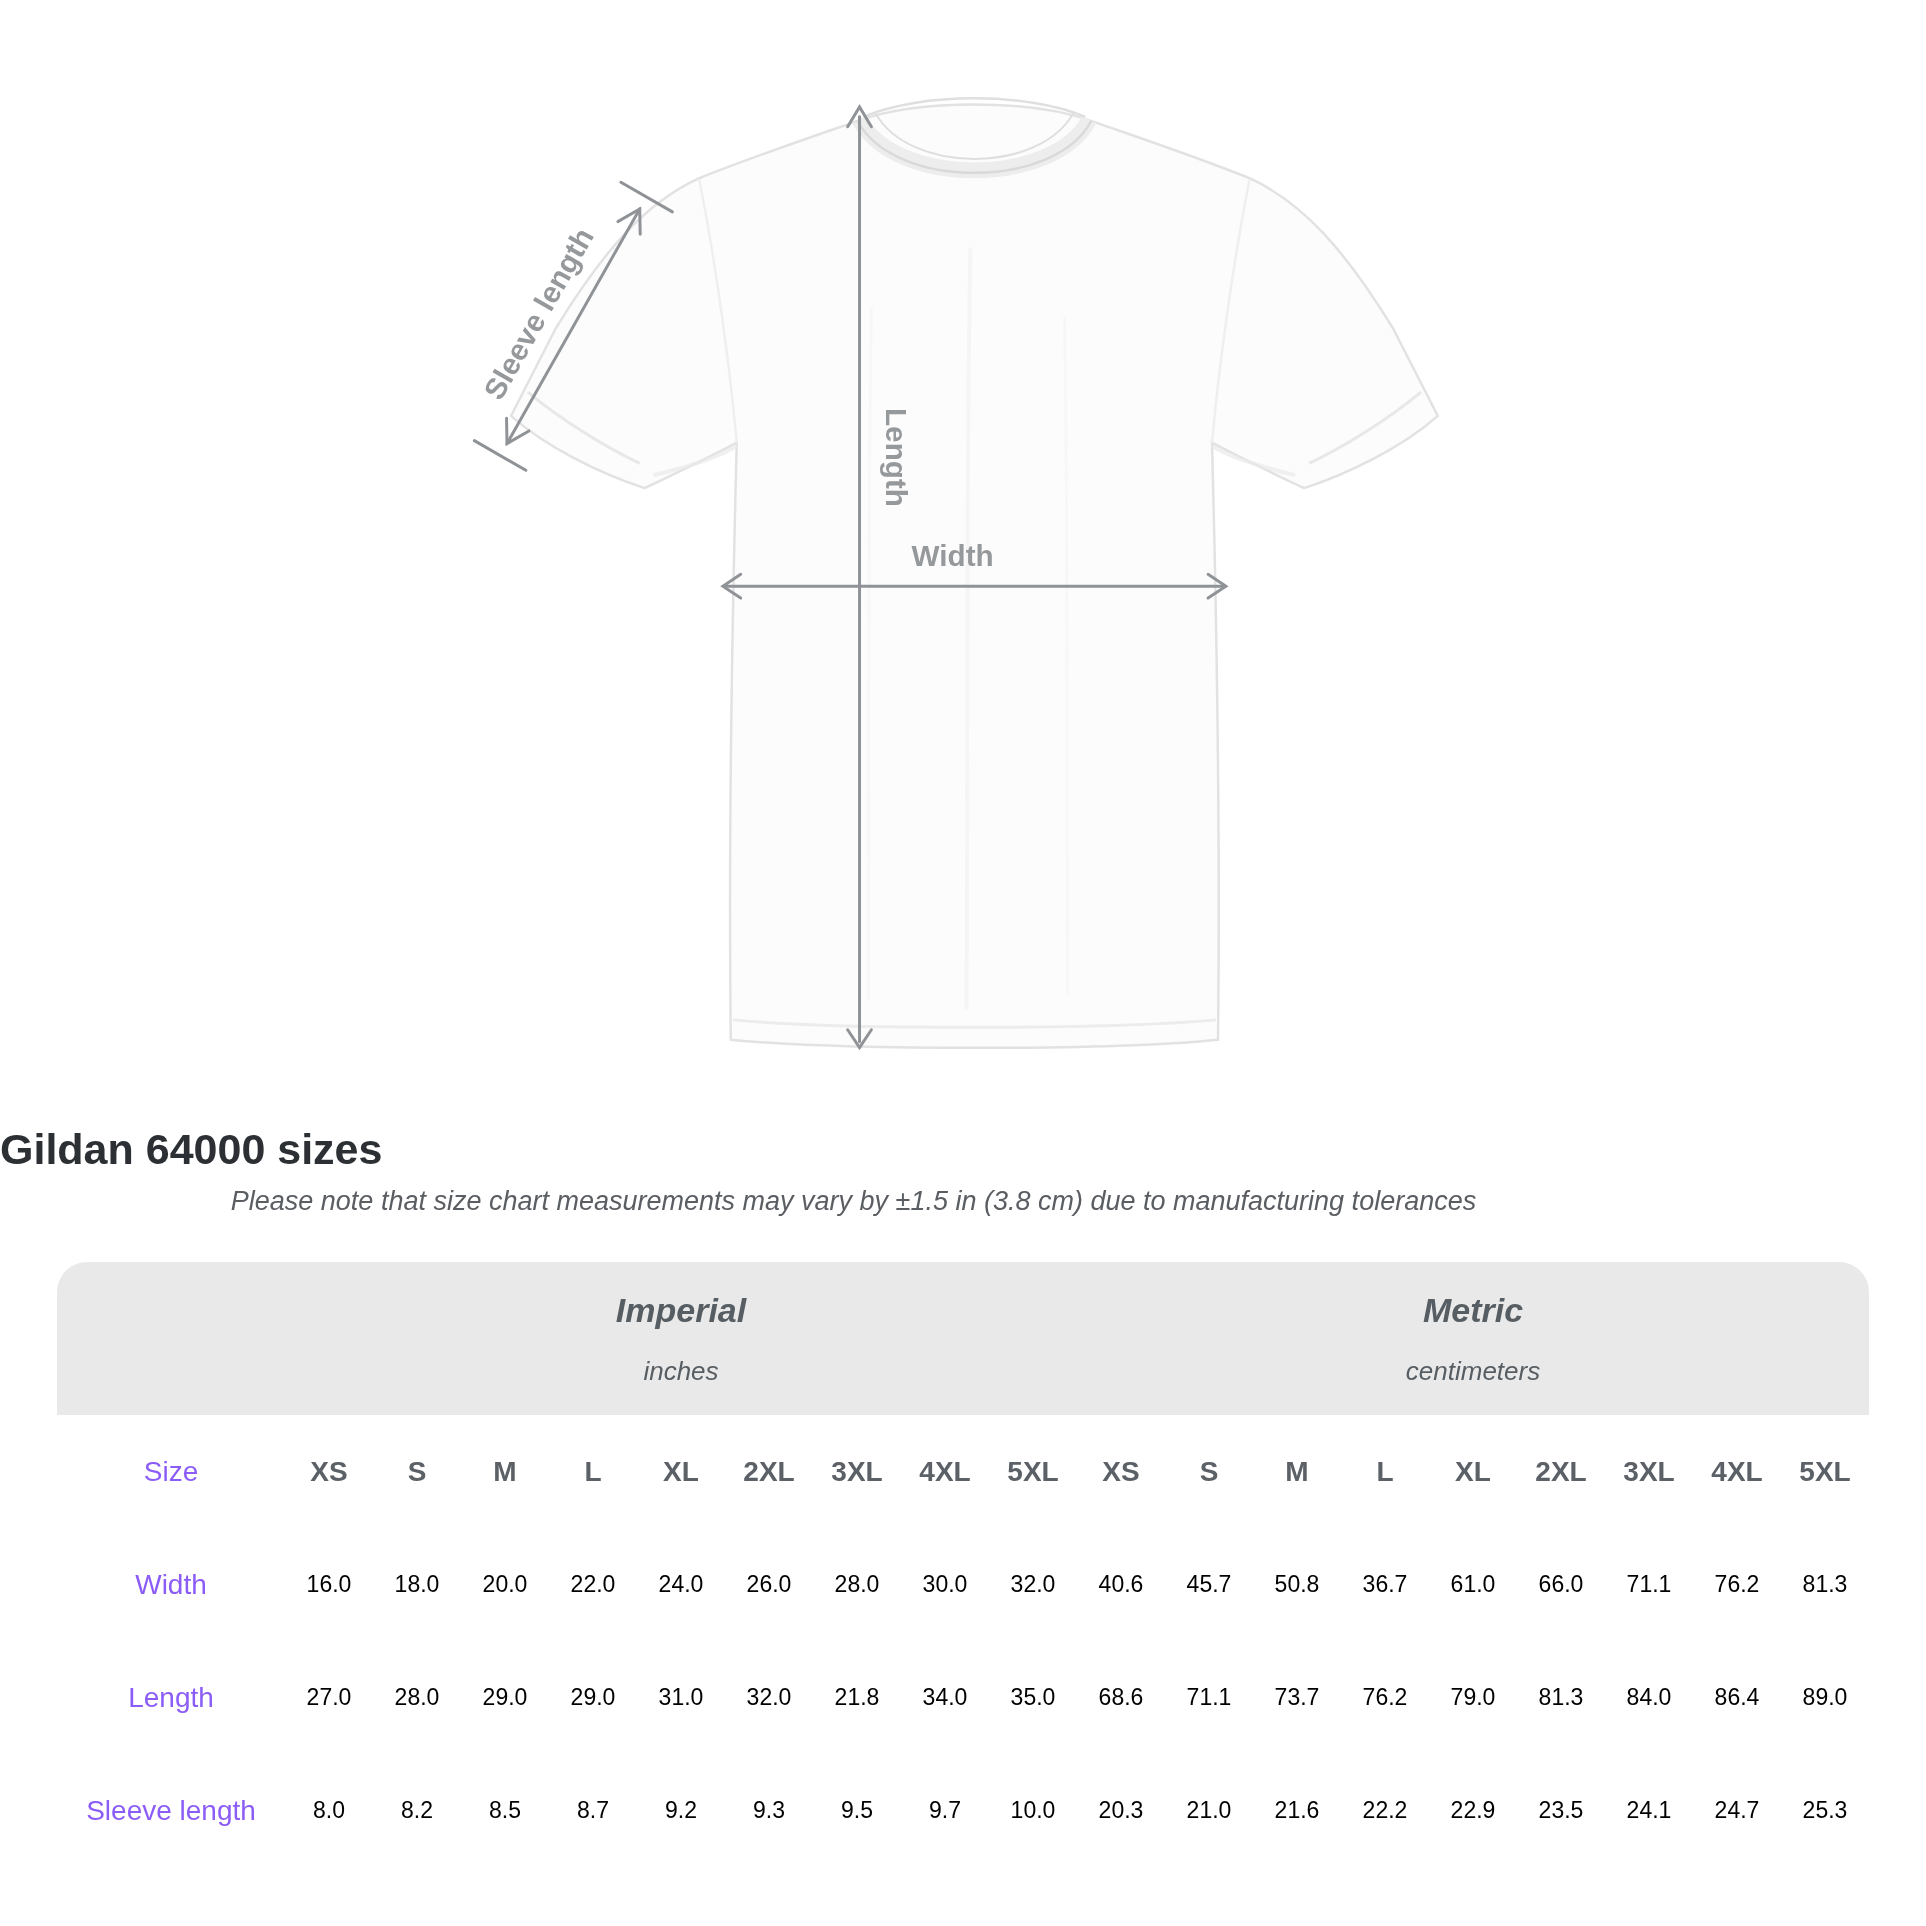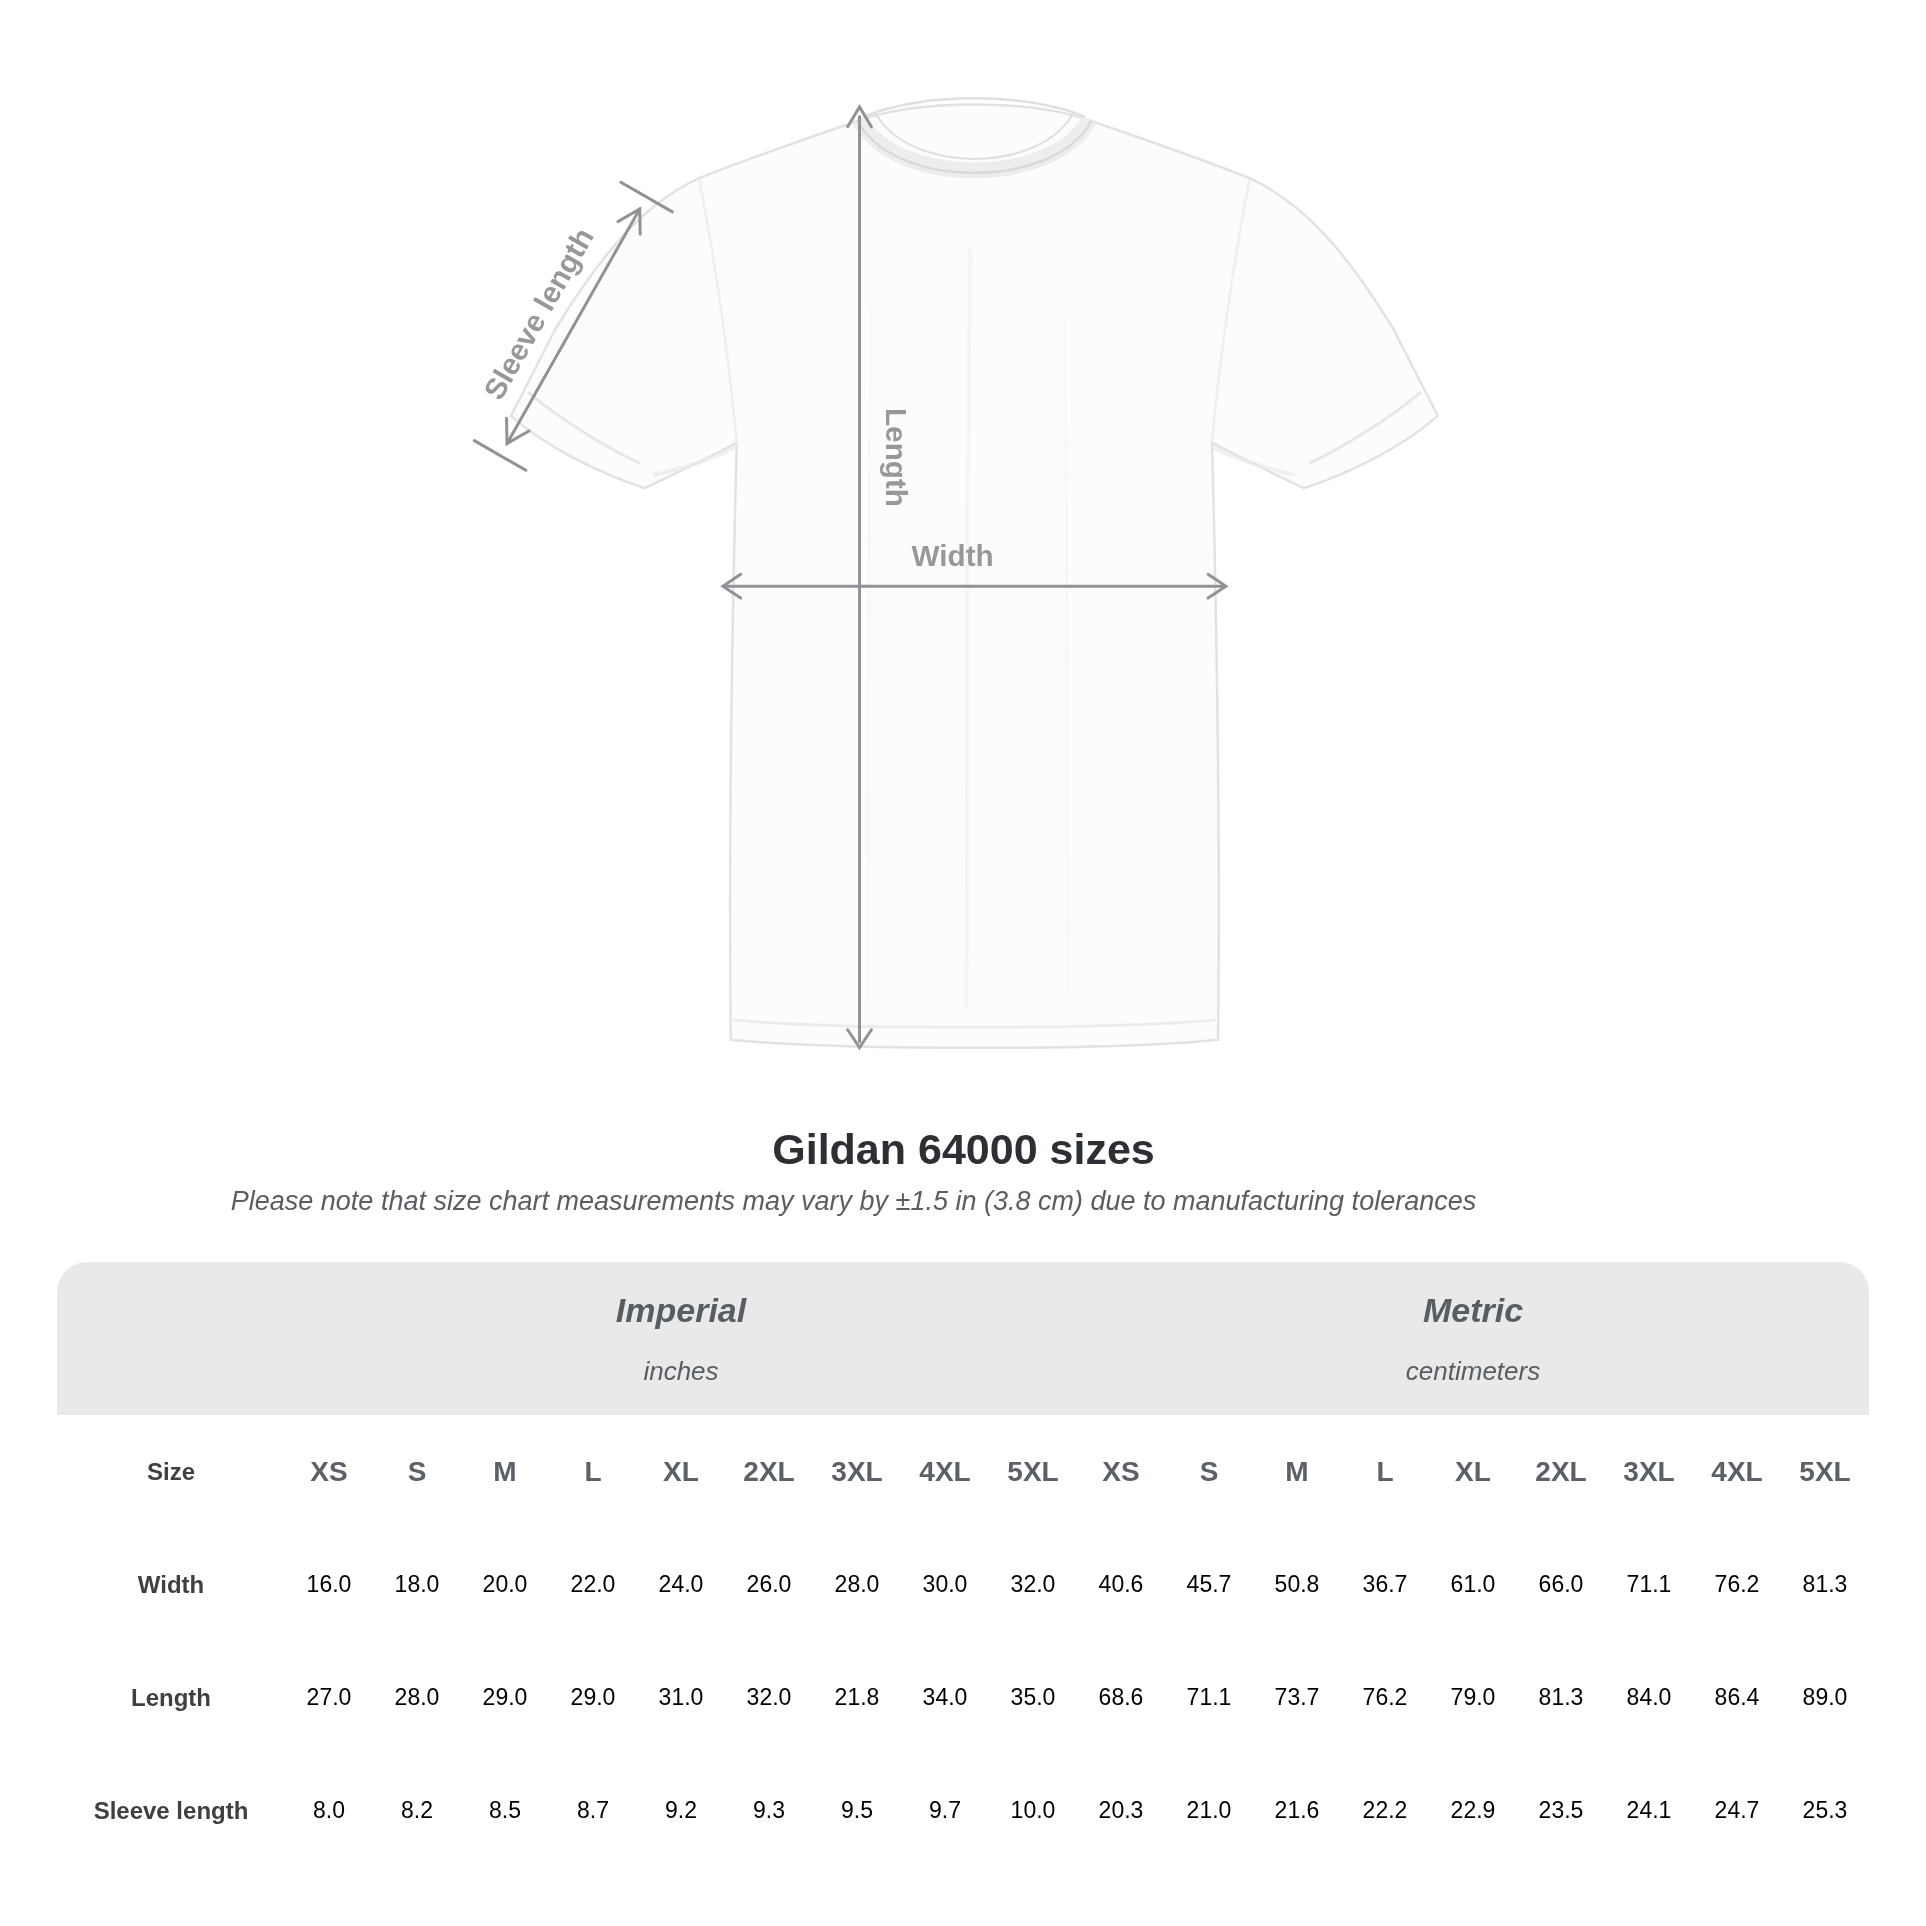--- a/index.html
+++ b/index.html
@@ -8,21 +8,21 @@
     font-family:"Liberation Sans", sans-serif; overflow:hidden;
   }
 
   
   .figure-svg { position:absolute; left:0; top:0; }
   .dim-label { fill:#96999c; font-weight:bold; font-size:30px; }
 
   
   .chart-title {
     position:absolute; left:0; top:1125px; width:1927px;
-    text-align:center; font-size:43px; font-weight:bold; color:#2c2f33;
+    font-size:43px; font-weight:bold; color:#2c2f33;
   }
   .chart-subtitle {
     position:absolute; left:0; top:1186px; width:1707px;
     text-align:center; font-size:27px; font-style:italic; color:#5a5e63;
   }
 
   
   .size-table {
     position:absolute; left:57px; top:1262px; width:1812px; height:605px;
     display:grid;
@@ -31,21 +31,21 @@
     border-radius:30px; overflow:hidden;
   }
   .cell { display:flex; align-items:center; justify-content:center; }
   .band { background:#e9e9e9; flex-direction:column;align-items:center; }
   .band-imperial { grid-column:2 / span 9; }
   .band-metric   { grid-column:11 / span 9; }
   .band-name { font-size:34px; font-weight:bold; font-style:italic; color:#575e63; }
   .band-unit { font-size:26px; font-style:italic; color:#575e63; margin-top:26px; }
 
   .hdr { font-size:28px; font-weight:bold; color:#5b6166; }
-  .lbl { font-size:24px; font-weight:bold; color:#404040; }
+  .lbl { font-size:28px; font-weight:normal; color:#8b5cf6; }
   .val { font-size:23px; color:#000000; }
   .sec { border-left-width:6px !important; }
 </style>
 </head>
 <body>
 
 <div class="canvas">
 
   <svg class="figure-svg" width="1927" height="1109" viewBox="0 0 1946 1120">
 

